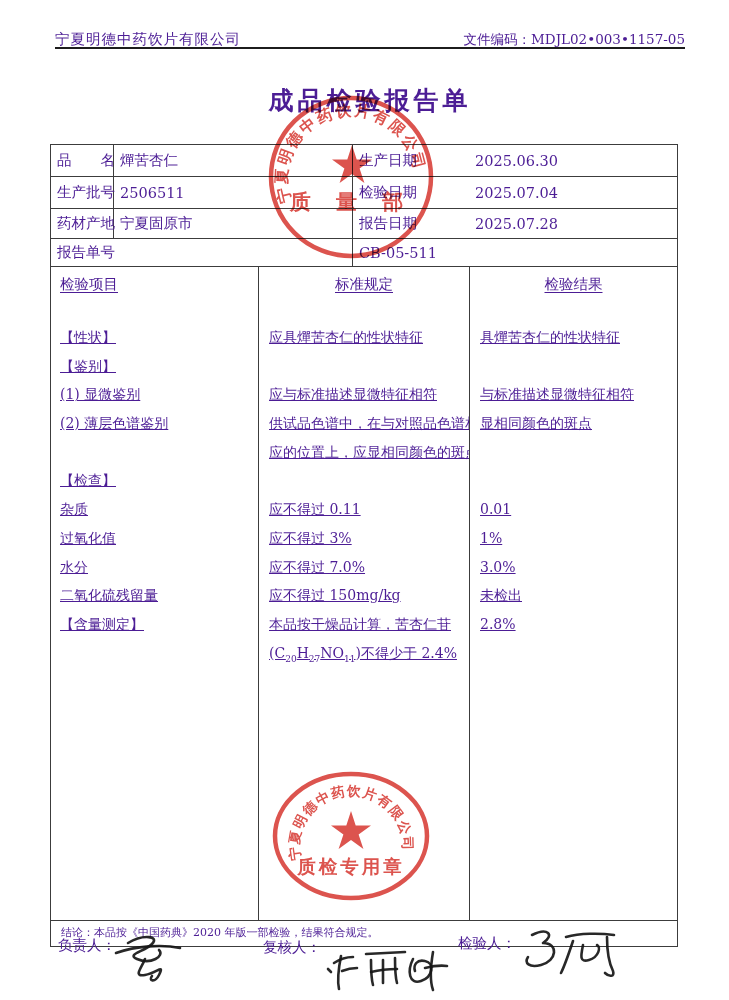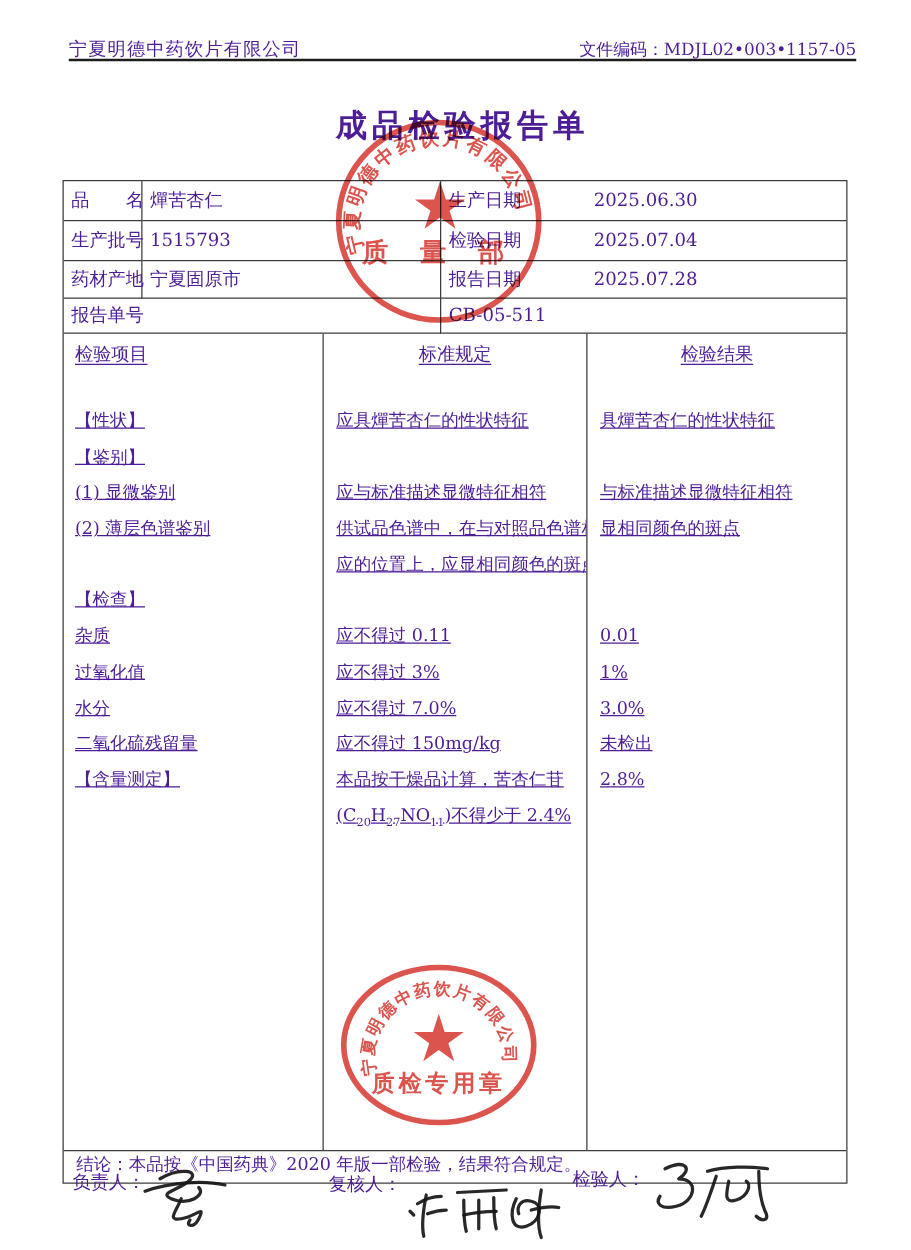--- a/index.html
+++ b/index.html
@@ -30,21 +30,21 @@
   .col-header span{text-decoration:underline;text-underline-offset:3px;}
   .col-header.c1{padding-left:9px;text-align:left;}
   .col-header.c2,.col-header.c3{text-align:center;}
   .lines{margin-top:28px;text-decoration:underline;}
   .line{height:28.7px;line-height:28.7px;font-size:14px;white-space:pre;}
   .col1 .line{padding-left:9px;}
   .col2 .line,.col3 .line{padding-left:10px;}
   sub.fm{font-size:9px;vertical-align:-4px;}
   
   .conclusion-row{box-sizing:border-box;border-top:1.5px solid #3c3c3c;height:25px;
-    line-height:23px;font-size:14px;padding-left:10px;}
+    line-height:23px;font-size:11px;padding-left:10px;}
   
   .sig-label{position:absolute;font-size:14.5px;}
   .sig-label.s1{left:46px;top:936px;margin-left:12px;}
   .sig-label.s2{left:263px;top:938px;}
   .sig-label.s3{left:458px;top:934px;}
   .sig-svg{position:absolute;}
   .sig-svg path{fill:none;stroke:#161616;stroke-width:2.6;stroke-linecap:round;stroke-linejoin:round;opacity:.92;}
   
   .stamp{position:absolute;mix-blend-mode:multiply;opacity:.92;}
   .stamp .ring{fill:none;stroke:#d9453f;}
@@ -65,21 +65,21 @@
 
     <div class="info-grid">
       <div class="cell">品　　名</div>
       <div class="cell">燀苦杏仁</div>
       <div class="cell last">
         <span class="date-label">生产日期</span>
         <span>2025.06.30</span>
       </div>
 
       <div class="cell">生产批号</div>
-      <div class="cell">1515793</div>
+      <div class="cell">2506511</div>
       <div class="cell last">
         <span class="date-label">检验日期</span>
         <span>2025.07.04</span>
       </div>
 
       <div class="cell">药材产地</div>
       <div class="cell">宁夏固原市</div>
       <div class="cell last">
         <span class="date-label">报告日期</span>
         <span>2025.07.28</span>

